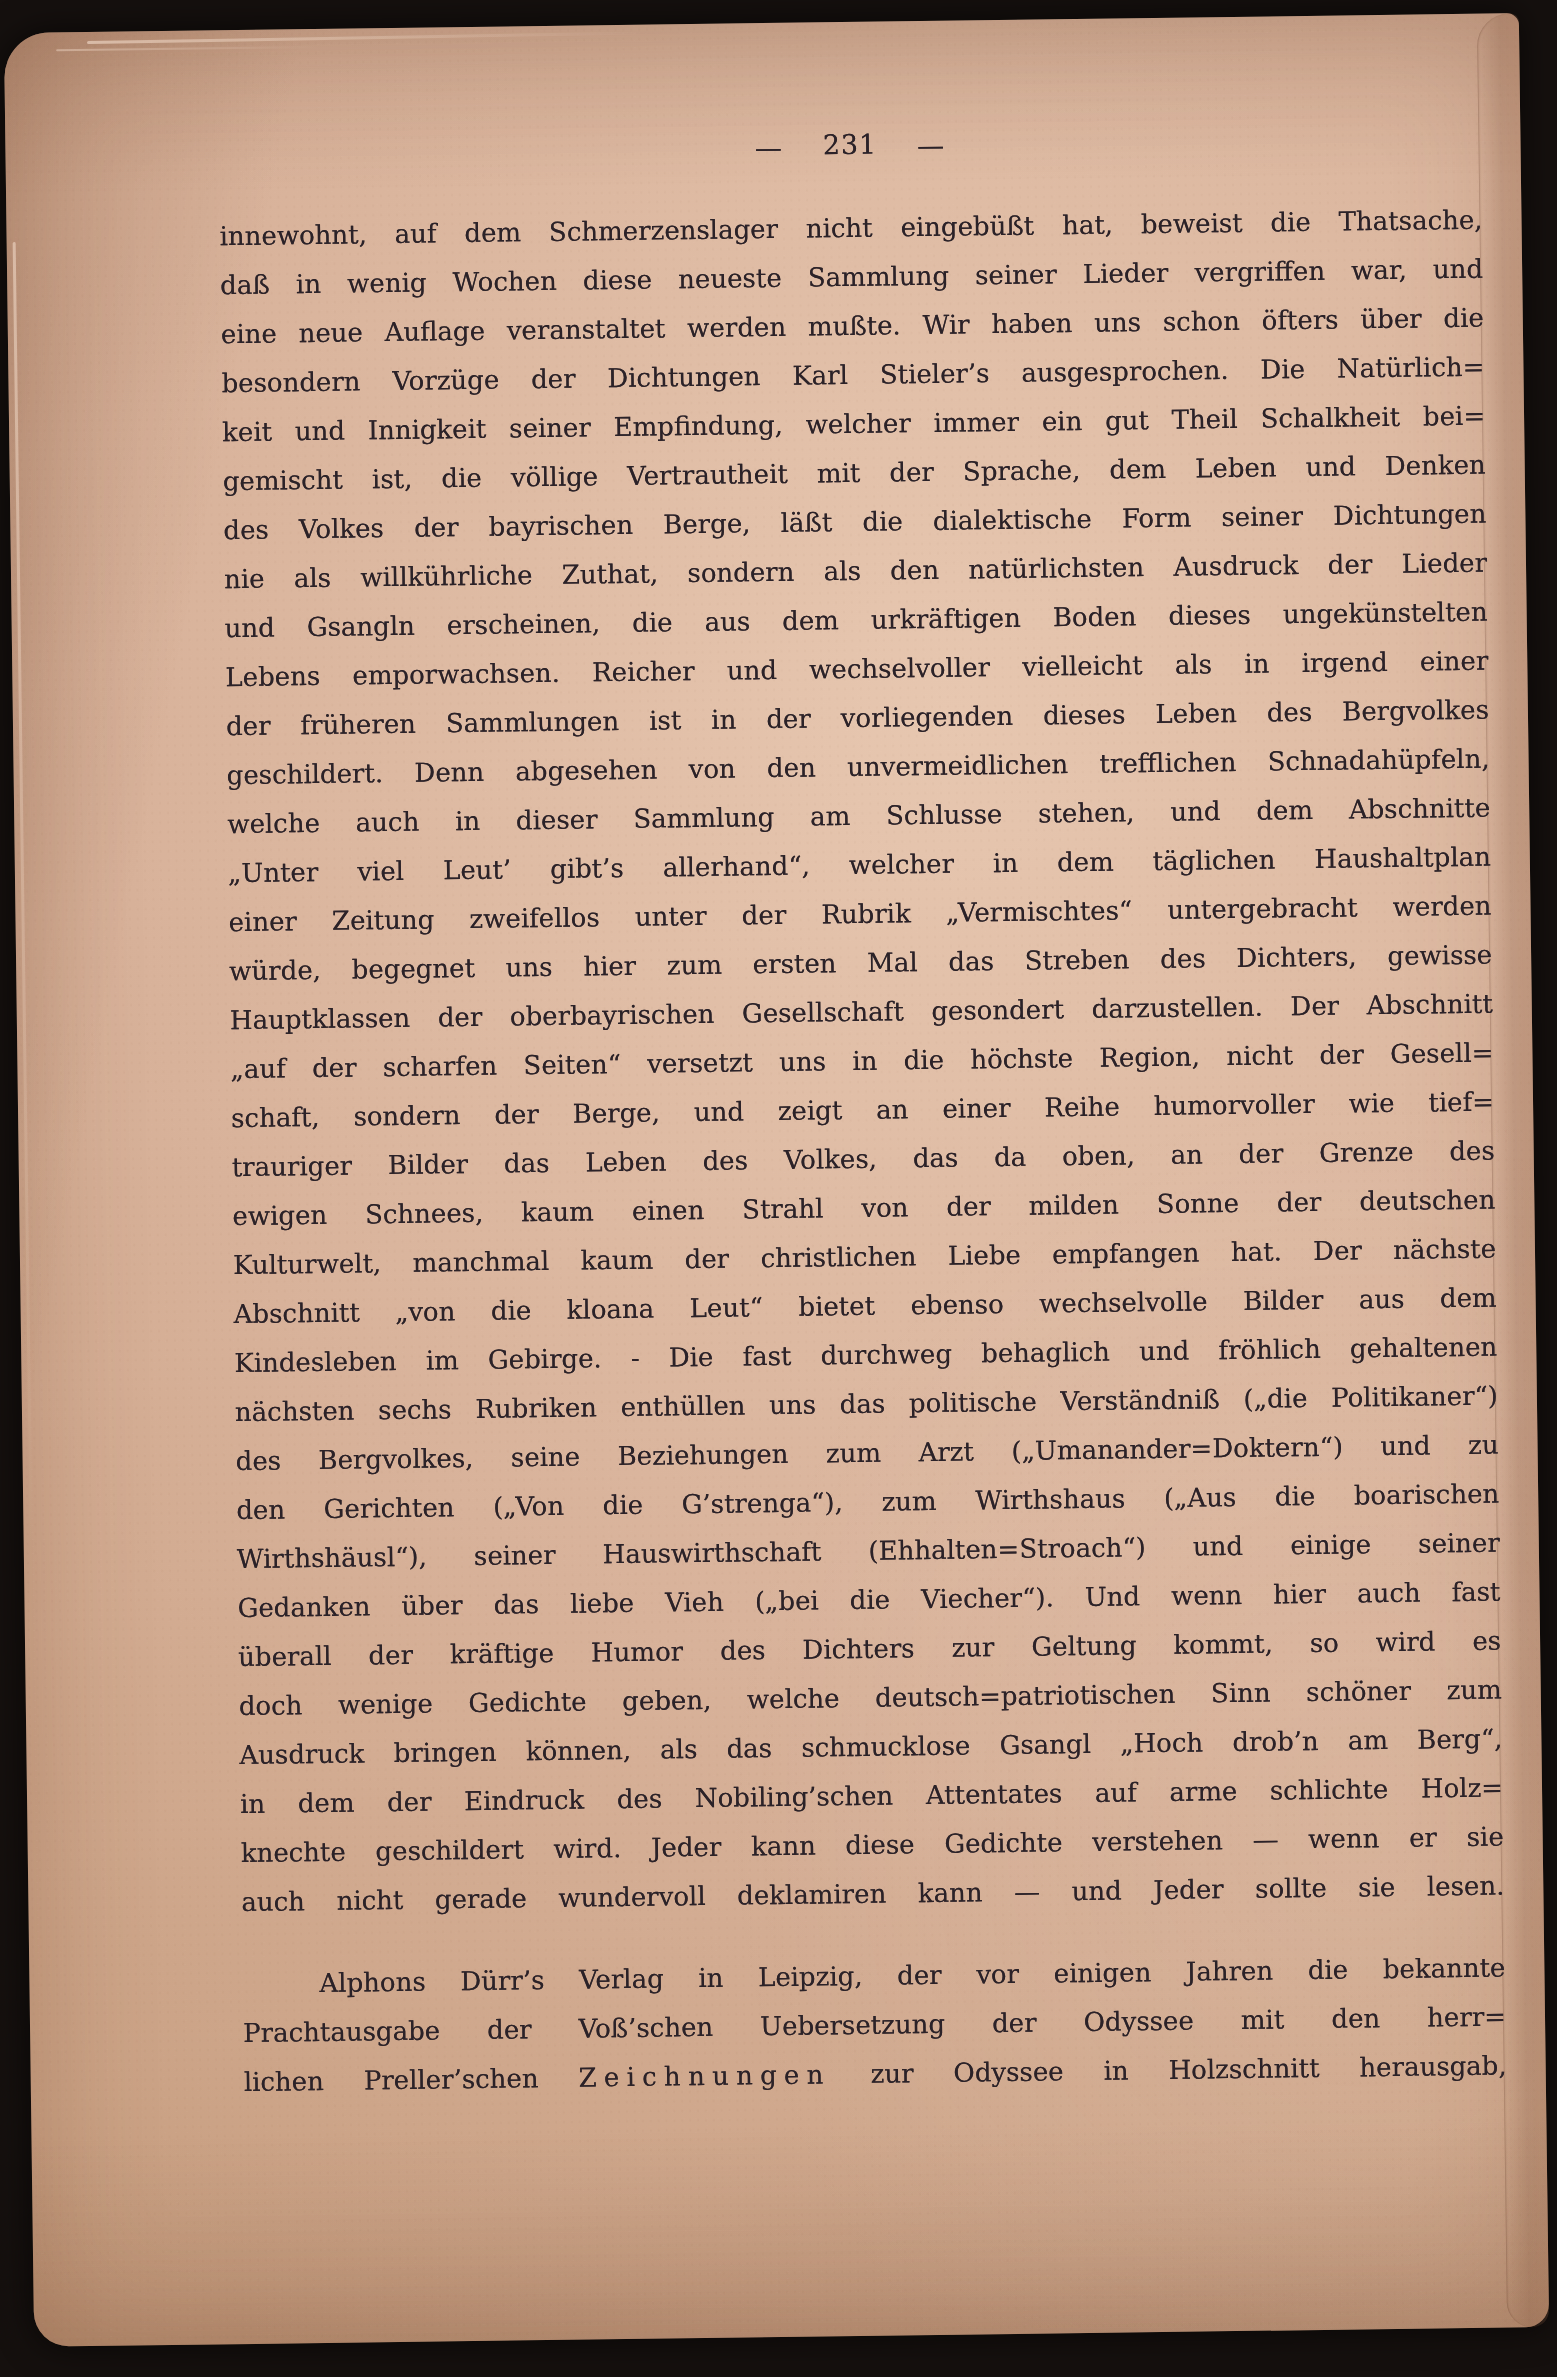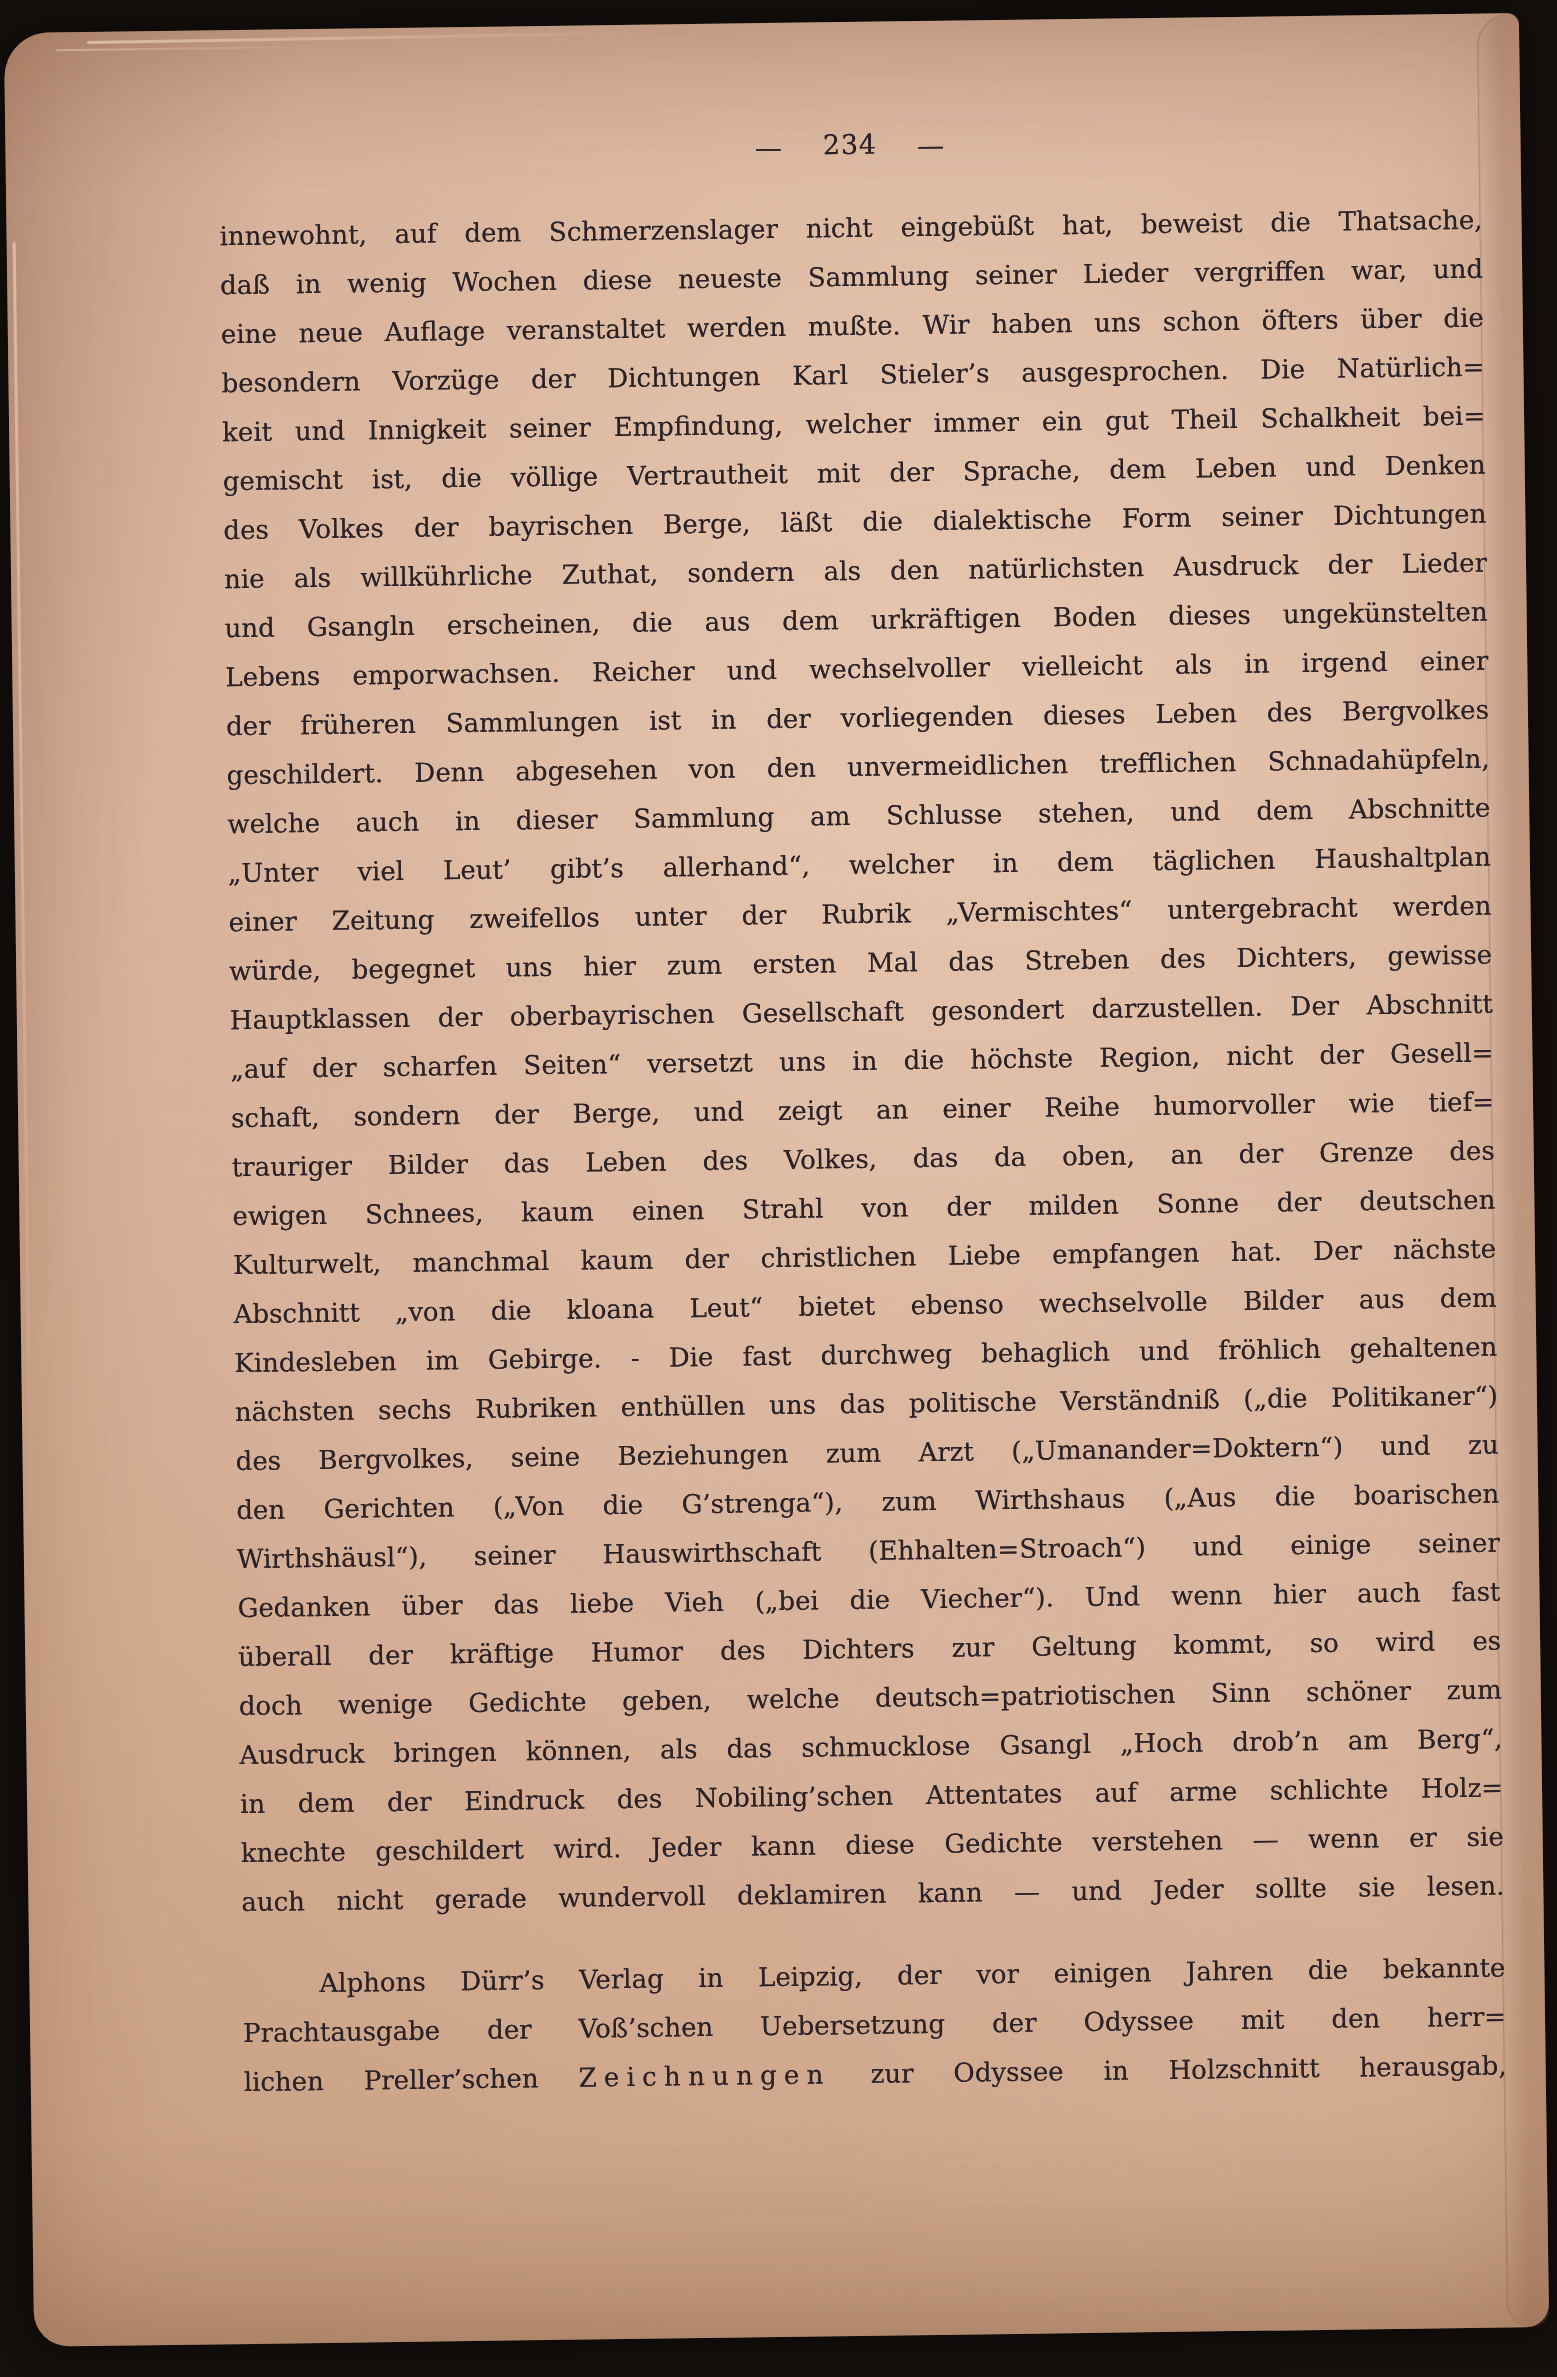--- a/index.html
+++ b/index.html
@@ -104,21 +104,21 @@
   <div class="tone"></div>
   <div class="grain"></div>
   <div class="right-edge"></div>
   <div class="sheet-line-top"></div>
   <div class="sheet-line-top2"></div>
   <div class="sheet-line-left"></div>
 
   <div class="content">
     <div class="page-number">
       <span class="dash">—</span>
-      <span>234</span>
+      <span>231</span>
       <span class="dash">—</span>
     </div>
     <div class="textcol" id="textcol">
         <div class="para">
           <div class="line">innewohnt, auf dem Schmerzenslager nicht eingebüßt hat, beweist die Thatsache,</div>
           <div class="line">daß in wenig Wochen diese neueste Sammlung seiner Lieder vergriffen war, und</div>
           <div class="line">eine neue Auflage veranstaltet werden mußte. Wir haben uns schon öfters über die</div>
           <div class="line">besondern Vorzüge der Dichtungen Karl Stieler’s ausgesprochen. Die Natürlich=</div>
           <div class="line">keit und Innigkeit seiner Empfindung, welcher immer ein gut Theil Schalkheit bei=</div>
           <div class="line">gemischt ist, die völlige Vertrautheit mit der Sprache, dem Leben und Denken</div>

